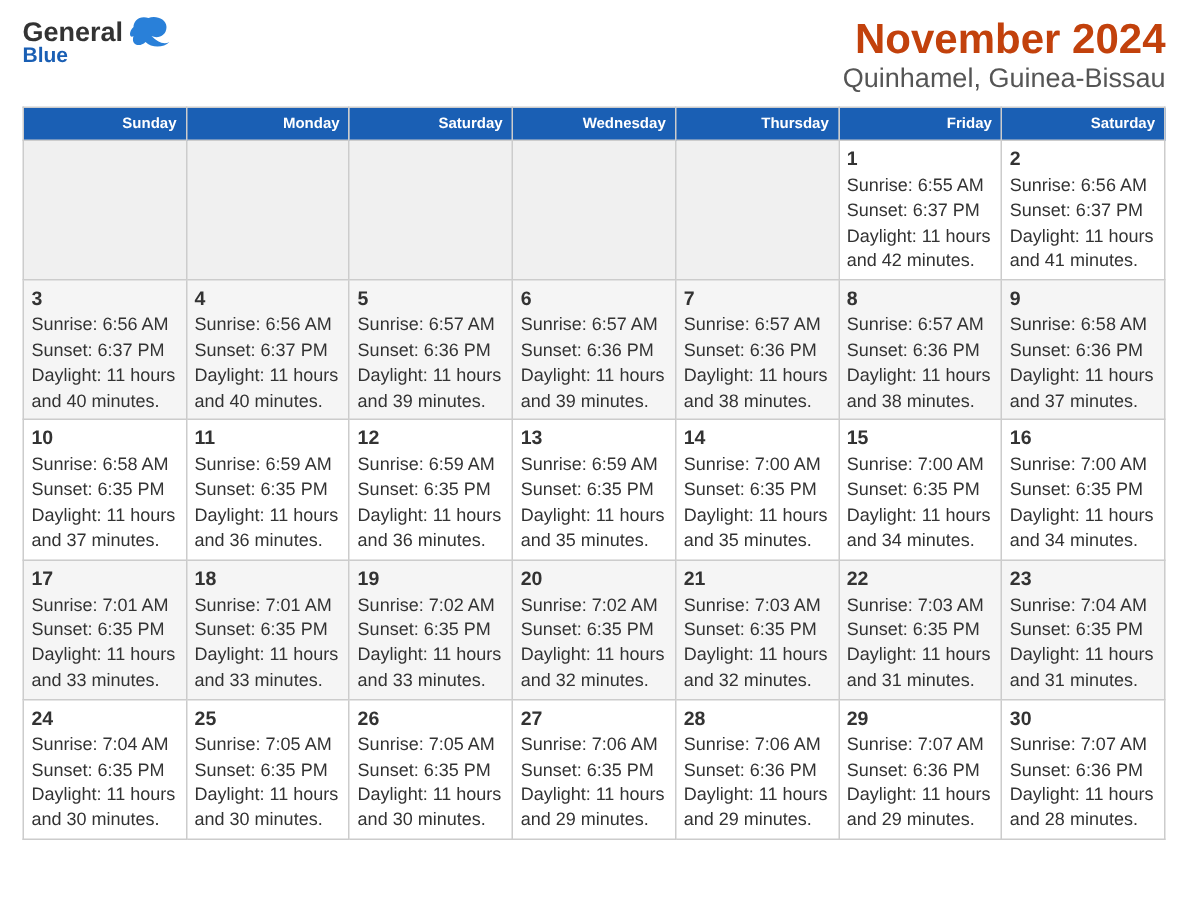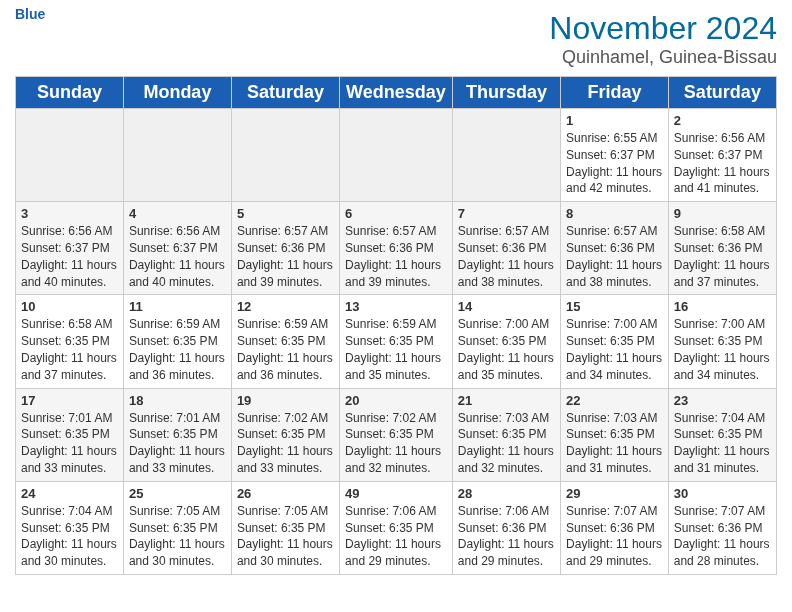--- a/index.html
+++ b/index.html
@@ -2,40 +2,46 @@
 <html><head>
   <meta charset="utf-8">
   <style>
     * { box-sizing: border-box; margin: 0; padding: 0; }
     body { font-family: Arial, sans-serif; background: #fff; width: 792px; min-height: 612px; }
     .container { padding: 10px 15px; }
     .header-row { display: flex; align-items: flex-start; justify-content: space-between; margin-bottom: 8px; }
     .logo { display: flex; align-items: center; }
     .title-block { text-align: right; }
     .calendar { width: 100%; border-collapse: collapse; }
-    .calendar th { background: #1a5fb4; color: #fff; text-align: center; padding: 5px 6px; font-size: 18px; font-weight: bold; border: 1px solid #ccc; }
+    .calendar th { background: #1a5fb4; color: #fff; text-align: right; padding: 5px 6px; font-size: 10px; font-weight: bold; border: 1px solid #ccc; }
     .calendar td { border: 1px solid #ccc; padding: 4px 5px; vertical-align: top; font-size: 10.5px; color: #333; width: 14.28%; background: #fff; }
     .calendar tr:nth-child(even) td { background: #f5f5f5; }
     .day-num { font-size: 13px; font-weight: bold; margin-bottom: 2px; }
     .cell-info { font-size: 12px; line-height: 1.4; }
     .empty { background: #f0f0f0 !important; }
     .row-alt td { background: #f5f7fa; }
   </style>
 </head>
 <body>
 
 <div class="container">
   <div class="header-row">
     <div class="logo">
       <div style="display:flex; flex-direction:column; align-items:flex-start;">
+        <div style="display:flex; align-items:center;">
+          <span style="font-size:18px;font-weight:bold;color:#333;">General</span>
+          <svg width="28" height="22" viewBox="0 0 28 22" style="margin-left:3px;">
+            <path d="M14 2 C18 0, 26 2, 26 8 C26 14, 20 16, 16 14 C20 18, 24 20, 28 18 C24 22, 16 22, 12 18 C8 22, 2 20, 4 14 C2 16, 0 12, 4 8 C4 4, 8 0, 14 2Z" fill="#2980d9"></path>
+          </svg>
+        </div>
         <span style="font-size:14px;font-weight:bold;color:#1a5fb4;margin-top:-4px;">Blue</span>
       </div>
     </div>
     <div class="title-block">
-      <div style="font-size:32px;font-weight:normal;color:#0369a1;">November 2024</div>
+      <div style="font-size:28px;font-weight:bold;color:#c2410c;">November 2024</div>
       <div style="font-size:18px;color:#555;">Quinhamel, Guinea-Bissau</div>
     </div>
   </div>
 
   <table class="calendar">
     <thead>
       <tr>
       <th>Sunday</th>
           <th>Monday</th>
           <th>Saturday</th>
@@ -158,21 +164,21 @@
           </td>
           <td>
             <div class="day-num">25</div>
             <div class="cell-info">Sunrise: 7:05 AM<br>Sunset: 6:35 PM<br>Daylight: 11 hours and 30 minutes.</div>
           </td>
           <td>
             <div class="day-num">26</div>
             <div class="cell-info">Sunrise: 7:05 AM<br>Sunset: 6:35 PM<br>Daylight: 11 hours and 30 minutes.</div>
           </td>
           <td>
-            <div class="day-num">49</div>
+            <div class="day-num">27</div>
             <div class="cell-info">Sunrise: 7:06 AM<br>Sunset: 6:35 PM<br>Daylight: 11 hours and 29 minutes.</div>
           </td>
           <td>
             <div class="day-num">28</div>
             <div class="cell-info">Sunrise: 7:06 AM<br>Sunset: 6:36 PM<br>Daylight: 11 hours and 29 minutes.</div>
           </td>
           <td>
             <div class="day-num">29</div>
             <div class="cell-info">Sunrise: 7:07 AM<br>Sunset: 6:36 PM<br>Daylight: 11 hours and 29 minutes.</div>
           </td>

